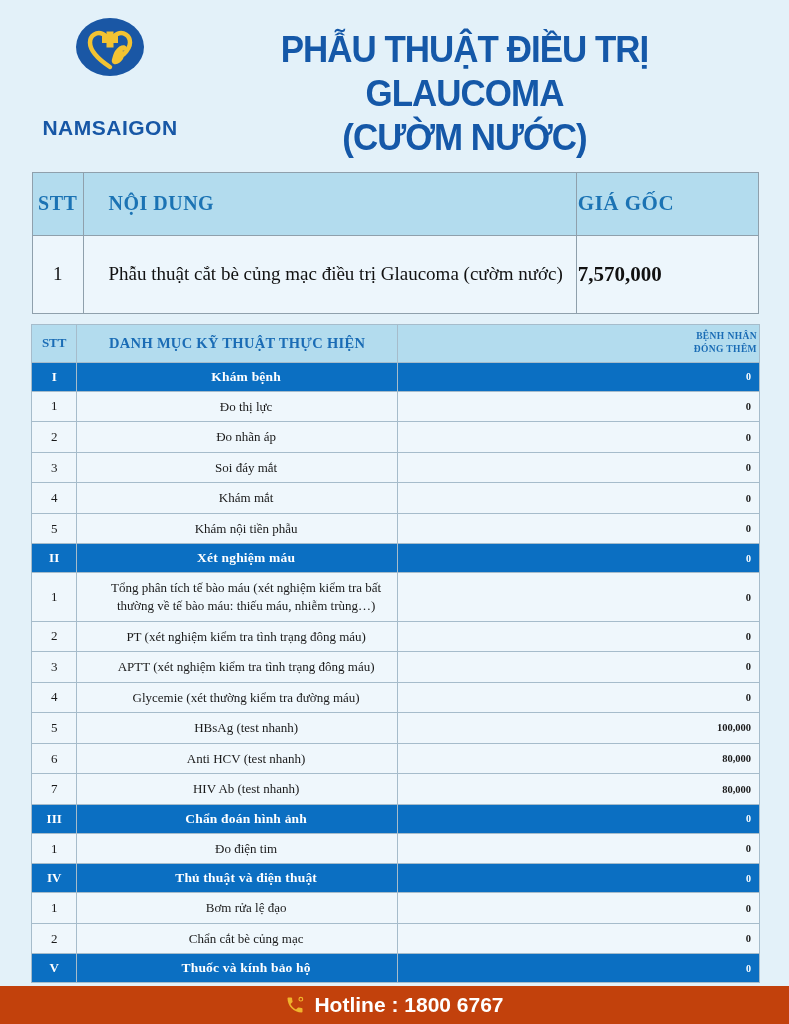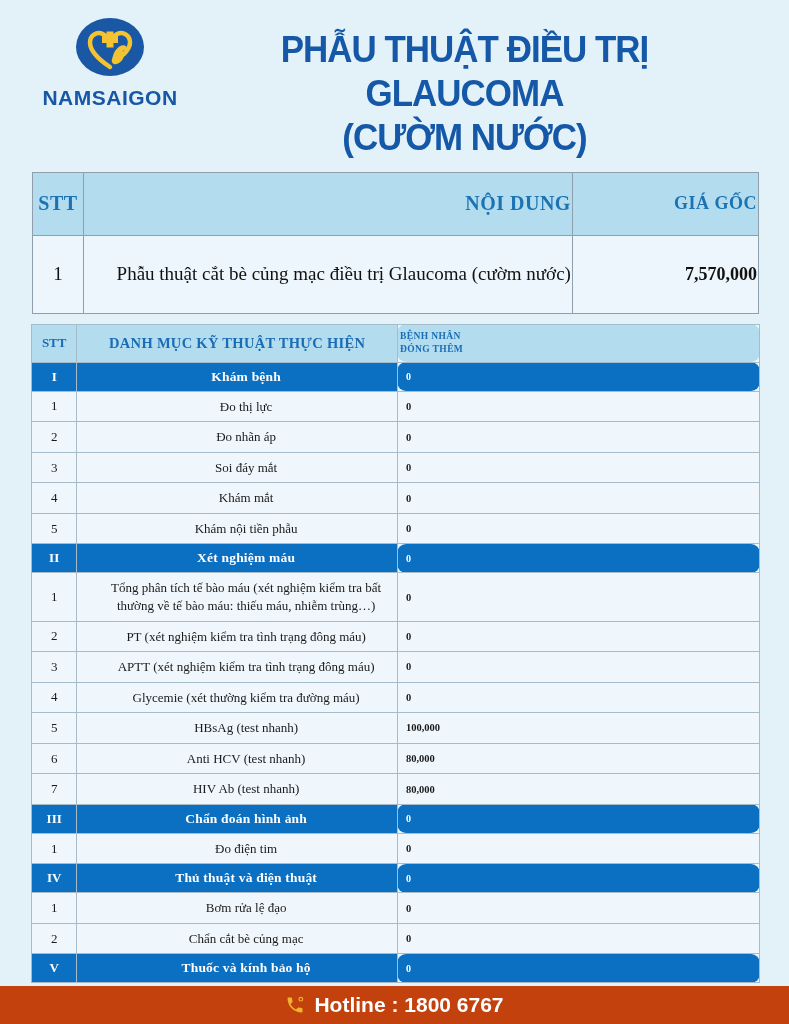--- a/index.html
+++ b/index.html
@@ -1,48 +1,48 @@
 <!DOCTYPE html>
 <html><head>
 <meta charset="utf-8">
 <style>
   html,body { margin:0; padding:0; }
   body { background:#e3f1f9; font-family:"Liberation Sans", sans-serif; }
   .page { position:relative; width:789px; height:1024px; background:#e3f1f9; overflow:hidden; }
 
   
   .header { display:flex; align-items:flex-start; padding:14px 30px 0 40px; }
-  .brand { width:140px; display:flex; flex-direction:column; align-items:center; }
+  .brand { width:140px; display:flex; flex-direction:column; align-items:center;gap:30px; }
   .brand-name { font-weight:bold; font-size:21px; color:#1757a6; letter-spacing:.5px; margin-top:2px; }
   .title { flex:1; margin:14px 10px 0 0; text-align:center; color:#1558a8;
            font-weight:bold; font-size:36px; line-height:1.22; letter-spacing:-1px;
            transform:scaleX(.97); transform-origin:center; }
   .title span { display:block; }
 
   
   table { border-collapse:collapse; }
   .price-table { width:727px; margin:12px 30px 0 32px; background:#edf6fc; font-family:"Liberation Serif", serif; }
   .price-table th, .price-table td { border:1px solid #8fa0ac; }
   .price-table thead th { background:#b3dcee; color:#1b73b4; font-size:20px; font-weight:bold;
                           letter-spacing:.5px; height:60px; }
   .price-table tbody td { height:75px; font-size:19px; color:#111; }
   .price-table .col-stt   { width:48px; text-align:center; }
-  .price-table .col-name  { width:490px; text-align:right; padding-left:4px; }
-  .price-table .col-price { width:185px; text-align:right; font-weight:bold; font-size:18px; }
+  .price-table .col-name  { width:490px; text-align:left; padding-left:25px; }
+  .price-table .col-price { width:185px; text-align:left; font-weight:bold; font-size:21px; }
 
   
   .detail-table { width:729px; margin:10px 30px 0 31px; background:#eff7fc; font-family:"Liberation Serif", serif; }
   .detail-table th, .detail-table td { border:1px solid #a6bccb; }
   .detail-table thead th { background:#b3dcee; color:#1a6cb5; font-weight:bold; padding:4px 2px; height:29px; }
   .detail-table thead .col-stt  { font-size:13px; }
   .detail-table thead .col-name { font-size:14.5px; letter-spacing:.3px; }
   .detail-table thead .col-value { font-size:9.5px; line-height:1.4; letter-spacing:.4px; }
   .detail-table .col-stt   { width:30px;  text-align:center; }
   .detail-table .col-name  { width:315px; text-align:center; }
-  .detail-table .col-value { width:384px; text-align:left;border-radius:9px; }
+  .detail-table .col-value { width:384px; text-align:right; }
   .detail-table tbody td { padding:6px 8px; }
   .item-row td { background:#eff7fc; color:#1a1a1a; }
   .item-row .col-stt  { font-size:13px; }
   .item-row .col-name { font-size:13px; padding-left:26px; line-height:1.35; }
   .item-row .col-value{ font-size:10.5px; font-weight:bold; }
   .section-row td { background:#0b6fc2; color:#ffffff; font-weight:bold; padding:5px 8px; }
   .section-row .col-stt  { font-size:13px; }
   .section-row .col-name { font-size:13.5px; padding-left:26px; letter-spacing:.2px; }
   .section-row .col-value{ font-size:10px; }
 

